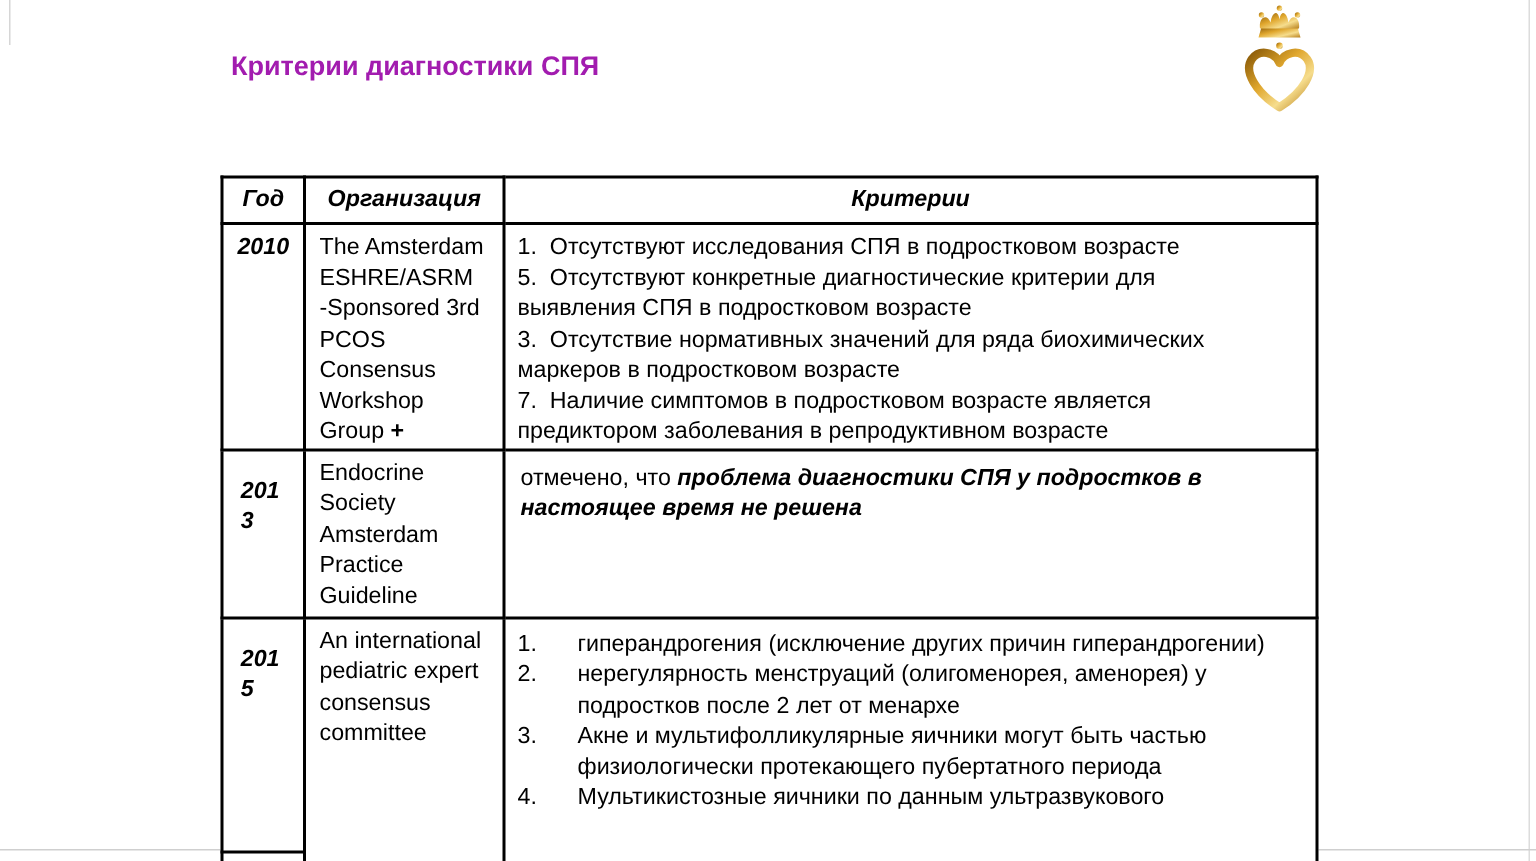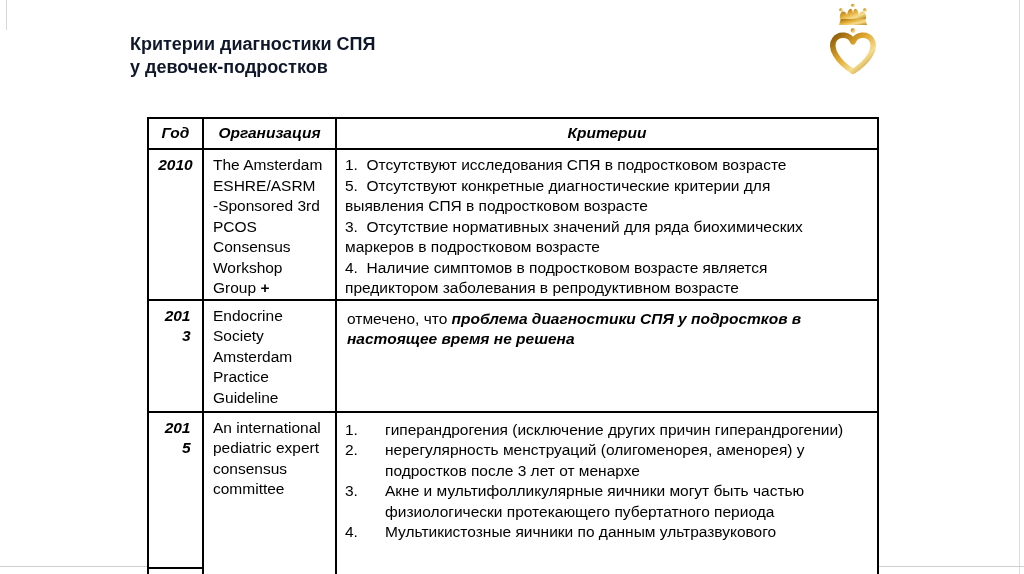--- a/index.html
+++ b/index.html
@@ -12,25 +12,25 @@
     font-family: "Liberation Sans", sans-serif;
     color: #000000;
   }
   
   .edge-bottom { position: absolute; left: 0; top: 566px; width: 1024px; height: 1px; background: #cfcfcf; }
   .edge-right  { position: absolute; left: 1019px; top: 0; width: 1px; height: 574px; background: #dcdcdc; }
   .edge-left-top { position: absolute; left: 6px; top: 0; width: 1px; height: 30px; background: #d6d6d6; }
 
   .title {
     position: absolute;
-    left: 130px;
+    left: 154px;
     top: 33px;
     font-size: 18px;
     font-weight: bold;
-    color: #0f172a;
+    color: #a21caf;
     line-height: 23px;
     white-space: nowrap;
   }
 
   .logo { position: absolute; left: 818px; top: 2px; width: 70px; height: 78px; }
 
   .ktable {
     position: absolute;
     left: 147px;
     top: 117px;
@@ -59,21 +59,21 @@
   tr.r1 { height: 140px; }
   tr.r2 { height: 112px; }
   tr.r3 { height: 180px; }
 
   td.year-cell {
     font-weight: bold;
     font-style: italic;
     text-align: center;
     padding-top: 5px;
   }
-  .year-narrow { width: 30px; margin: 0 auto; word-break: break-all; text-align: right; }
+  .year-narrow { width: 30px; margin: 12px auto; word-break: break-all; text-align: left; }
 
   td.org-cell { padding: 5px 12px 0 9px; }
 
   td.crit-cell { padding: 5px 24px 0 8px; margin-left: 44px; }
   .crit-p { margin: 0; white-space: pre-wrap; }
 
   td.crit-center { text-align: left; padding: 8px 10px 0 10px; }
   .emph { font-weight: bold; font-style: italic; }
 
   td.crit-list { padding: 7px 20px 0 8px; }
@@ -87,21 +87,20 @@
 <body>
 
 <div class="slide">
 
   <div class="edge-left-top"></div>
   <div class="edge-right"></div>
   <div class="edge-bottom"></div>
 
   <div class="title">
     <div>Критерии диагностики СПЯ</div>
-    <div>у девочек-подростков</div>
   </div>
 
   <div class="logo">
     <svg viewBox="0 0 66 78" width="70" height="78" aria-hidden="true">
       <defs>
         <linearGradient id="gold" x1="0" y1="0" x2="1" y2="1">
           <stop offset="0" stop-color="#8a5a08"></stop>
           <stop offset="0.4" stop-color="#e0a72e"></stop>
           <stop offset="0.7" stop-color="#f6dd8d"></stop>
           <stop offset="1" stop-color="#b8811d"></stop>
@@ -136,21 +135,21 @@
       <td class="year-cell">
         <span>2010</span>
       </td>
       <td class="org-cell">
         <span>The Amsterdam ESHRE/ASRM -Sponsored 3rd PCOS Consensus Workshop Group </span><b>+</b>
       </td>
       <td class="crit-cell">
         <p class="crit-p">1.  Отсутствуют исследования СПЯ в подростковом возрасте</p>
         <p class="crit-p">5.  Отсутствуют конкретные диагностические критерии для выявления СПЯ в подростковом возрасте</p>
         <p class="crit-p">3.  Отсутствие нормативных значений для ряда биохимических маркеров в подростковом возрасте</p>
-        <p class="crit-p">4.  Наличие симптомов в подростковом возрасте является предиктором заболевания в репродуктивном возрасте</p>
+        <p class="crit-p">7.  Наличие симптомов в подростковом возрасте является предиктором заболевания в репродуктивном возрасте</p>
       </td>
     </tr>
 
     <tr class="r2">
       <td class="year-cell">
         <div class="year-narrow">2013</div>
       </td>
       <td class="org-cell">
         <span>Endocrine Society Amsterdam Practice Guideline</span>
       </td>
@@ -166,21 +165,21 @@
       <td class="org-cell">
         <span>An international pediatric expert consensus committee</span>
       </td>
       <td class="crit-list">
         <div class="crit-li">
           <span class="num">1.</span>
           <span class="txt">гиперандрогения (исключение других причин гиперандрогении)</span>
         </div>
         <div class="crit-li">
           <span class="num">2.</span>
-          <span class="txt">нерегулярность менструаций (олигоменорея, аменорея) у подростков после 3 лет от менархе</span>
+          <span class="txt">нерегулярность менструаций (олигоменорея, аменорея) у подростков после 2 лет от менархе</span>
         </div>
         <div class="crit-li">
           <span class="num">3.</span>
           <span class="txt">Акне и  мультифолликулярные яичники могут быть частью физиологически  протекающего пубертатного периода</span>
         </div>
         <div class="crit-li">
           <span class="num">4.</span>
           <span class="txt">Мультикистозные яичники по данным ультразвукового</span>
         </div>
       </td>

